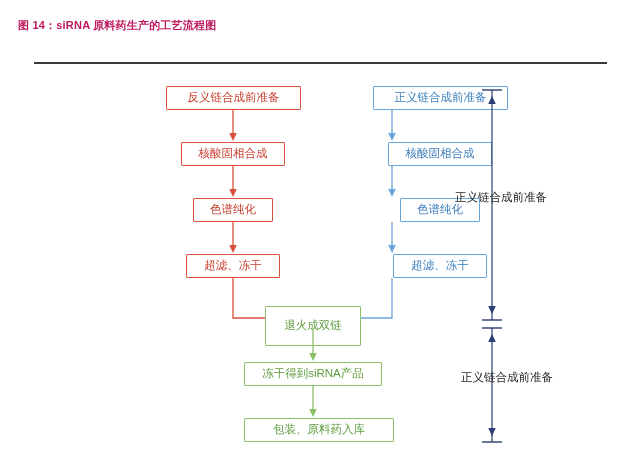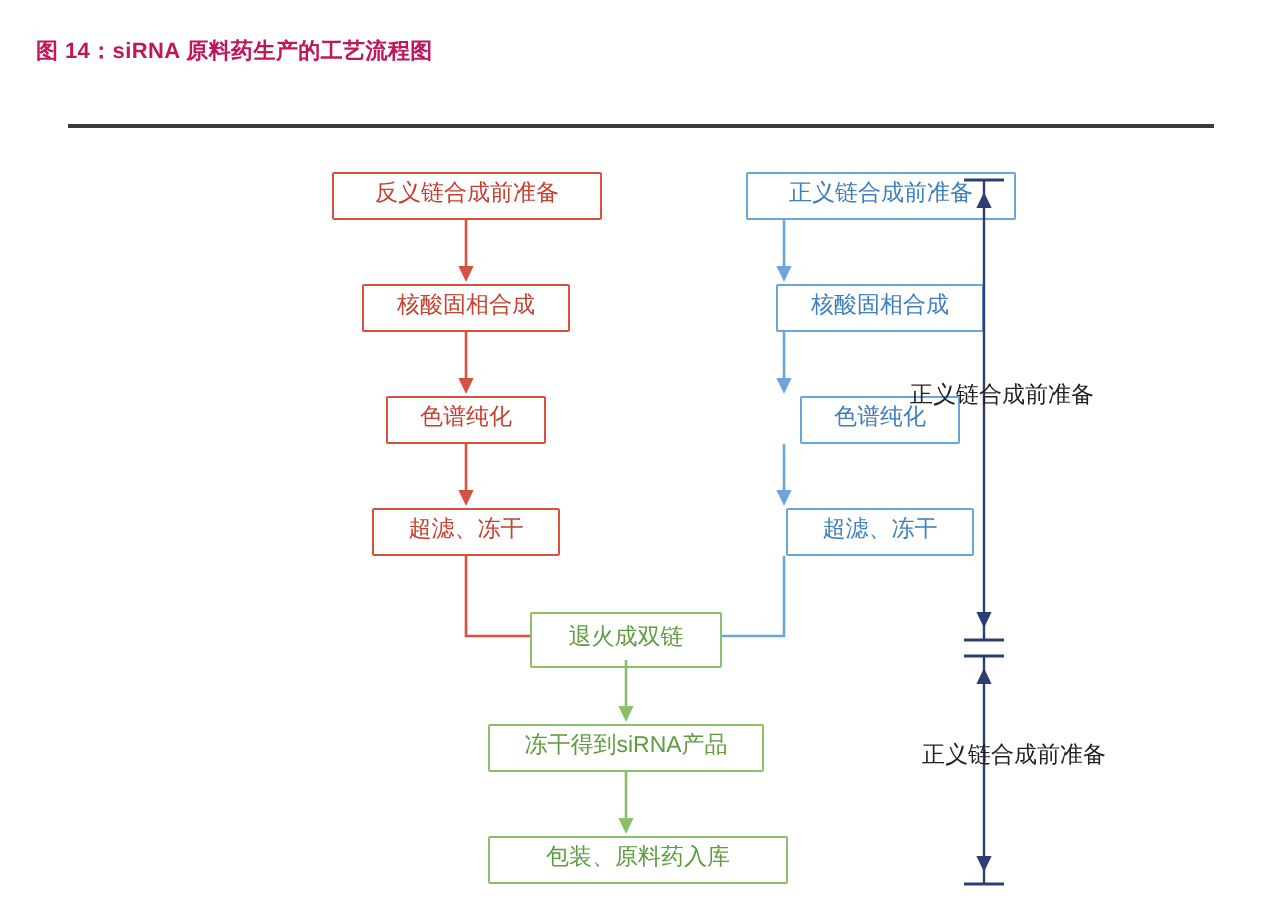--- a/index.html
+++ b/index.html
@@ -138,21 +138,21 @@
 
 <div class="node blue" style="left:345px; top:254px; width:94px; height:24px;">超滤、冻干</div>
 
 <div class="arrow" style="left:331px; top:278px;">
   <svg width="62" height="48" viewBox="0 0 62 48">
     <path d="M61,0 L61,40 L8,40" stroke="#6aa6dc" stroke-width="1.3" fill="none"></path>
     <polygon points="0,40 8,36.2 8,43.8" fill="#6aa6dc"></polygon>
   </svg>
 </div>
 
-<div class="node green" style="left:265px; top:306px; width:96px; height:28px;">退火成双链</div>
+<div class="node green" style="left:265px; top:306px; width:96px; height:40px;">退火成双链</div>
 <div class="arrow" style="left:306px; top:330px;">
   <svg width="14" height="32" viewBox="0 0 14 32">
     <line x1="7" y1="0" x2="7" y2="24" stroke="#8cbf6a" stroke-width="1.3"></line>
     <polygon points="7,31 3.2,23 10.8,23" fill="#8cbf6a"></polygon>
   </svg>
 </div>
 
 <div class="node green" style="left:244px; top:362px; width:138px; height:24px;">冻干得到siRNA产品</div>
 <div class="arrow" style="left:306px; top:386px;">
   <svg width="14" height="32" viewBox="0 0 14 32">

